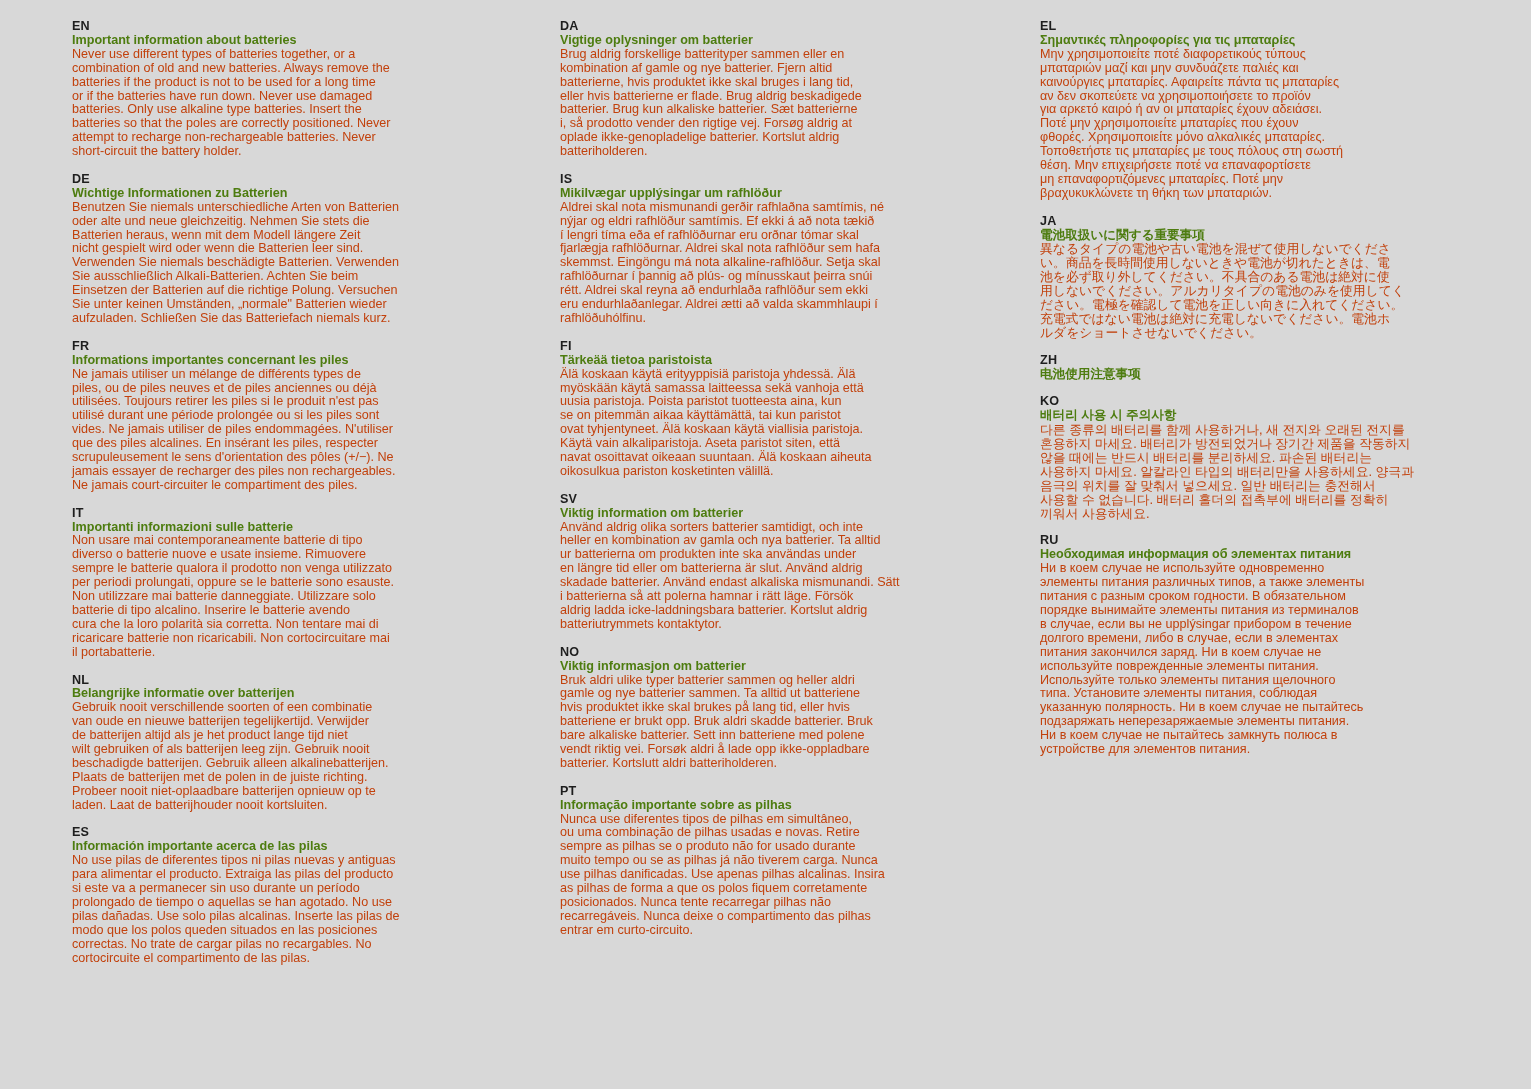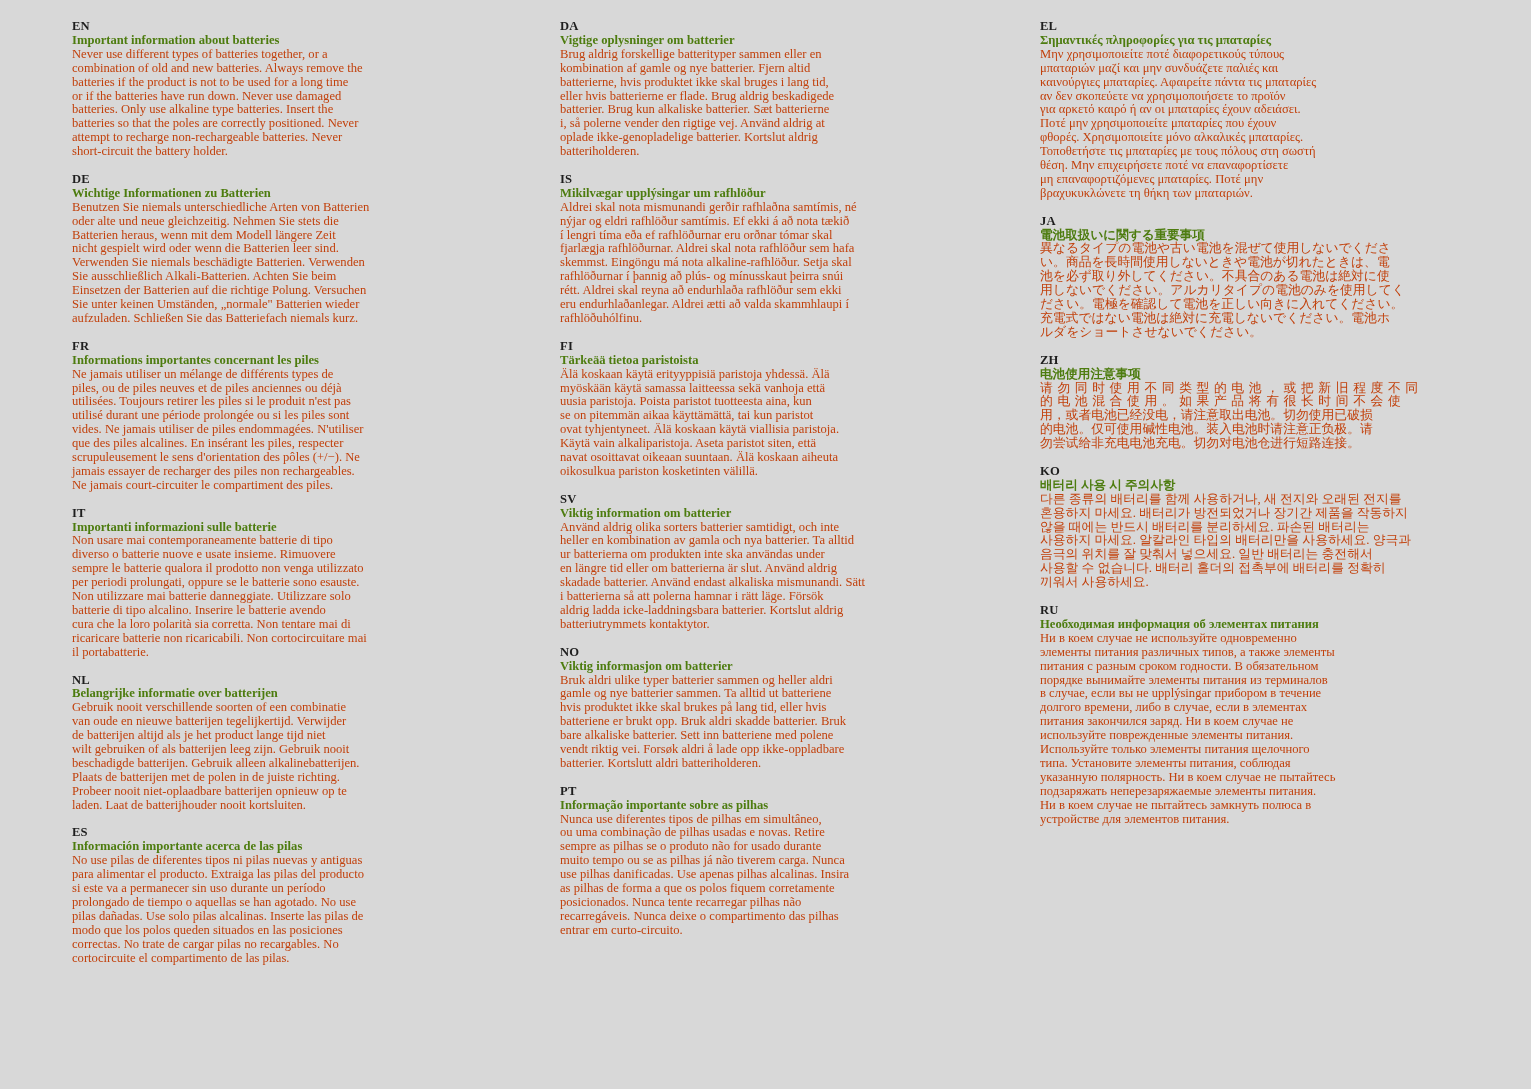--- a/index.html
+++ b/index.html
@@ -11,21 +11,20 @@
     height: 1089px;
     background: #d8d8d8;
     font-family: "Liberation Sans", "DejaVu Sans", sans-serif;
     color: #262626;
     overflow: hidden;
   }
   .page {
     position: relative;
     width: 1313px;
     height: 1089px;
-    font-family: Liberation Serif, serif;
   }
   .column {
     position: absolute;
     top: 20px;
     width: 452px;
   }
   .column.col-0 { left: 72px; }
   .column.col-1 { left: 560px; }
   .column.col-2 { left: 1040px; }
 
@@ -167,21 +166,21 @@
   <div class="column col-1">
   <section class="lang-section" data-lang="DA">
     <div class="lang-code">DA</div>
     <h2 class="lang-title">Vigtige oplysninger om batterier</h2>
     <div class="lang-body">
           <div class="line">Brug aldrig forskellige batterityper sammen eller en</div>
           <div class="line">kombination af gamle og nye batterier. Fjern altid</div>
           <div class="line">batterierne, hvis produktet ikke skal bruges i lang tid,</div>
           <div class="line">eller hvis batterierne er flade. Brug aldrig beskadigede</div>
           <div class="line">batterier. Brug kun alkaliske batterier. Sæt batterierne</div>
-          <div class="line">i, så polerne vender den rigtige vej. Använd aldrig at</div>
+          <div class="line">i, så prodotto vender den rigtige vej. Forsøg aldrig at</div>
           <div class="line">oplade ikke-genopladelige batterier. Kortslut aldrig</div>
           <div class="line">batteriholderen.</div>
         </div>
   </section>
 
   <section class="lang-section" data-lang="IS">
     <div class="lang-code">IS</div>
     <h2 class="lang-title">Mikilvægar upplýsingar um rafhlöður</h2>
     <div class="lang-body">
           <div class="line">Aldrei skal nota mismunandi gerðir rafhlaðna samtímis, né</div>
@@ -285,27 +284,20 @@
           <div class="line">用しないでください。アルカリタイプの電池のみを使用してく</div>
           <div class="line">ださい。電極を確認して電池を正しい向きに入れてください。</div>
           <div class="line">充電式ではない電池は絶対に充電しないでください。電池ホ</div>
           <div class="line">ルダをショートさせないでください。</div>
         </div>
   </section>
 
   <section class="lang-section" data-lang="ZH">
     <div class="lang-code">ZH</div>
     <h2 class="lang-title">电池使用注意事项</h2>
-    <div class="lang-body">
-          <div class="line">请勿同时使用不同类型的电池，或把新旧程度不同</div>
-          <div class="line">的电池混合使用。如果产品将有很长时间不会使</div>
-          <div class="line">用，或者电池已经没电，请注意取出电池。切勿使用已破损</div>
-          <div class="line">的电池。仅可使用碱性电池。装入电池时请注意正负极。请</div>
-          <div class="line">勿尝试给非充电电池充电。切勿对电池仓进行短路连接。</div>
-        </div>
   </section>
 
   <section class="lang-section" data-lang="KO">
     <div class="lang-code">KO</div>
     <h2 class="lang-title">배터리 사용 시 주의사항</h2>
     <div class="lang-body">
           <div class="line">다른 종류의 배터리를 함께 사용하거나, 새 전지와 오래된 전지를</div>
           <div class="line">혼용하지 마세요. 배터리가 방전되었거나 장기간 제품을 작동하지</div>
           <div class="line">않을 때에는 반드시 배터리를 분리하세요. 파손된 배터리는</div>
           <div class="line">사용하지 마세요. 알칼라인 타입의 배터리만을 사용하세요. 양극과</div>

